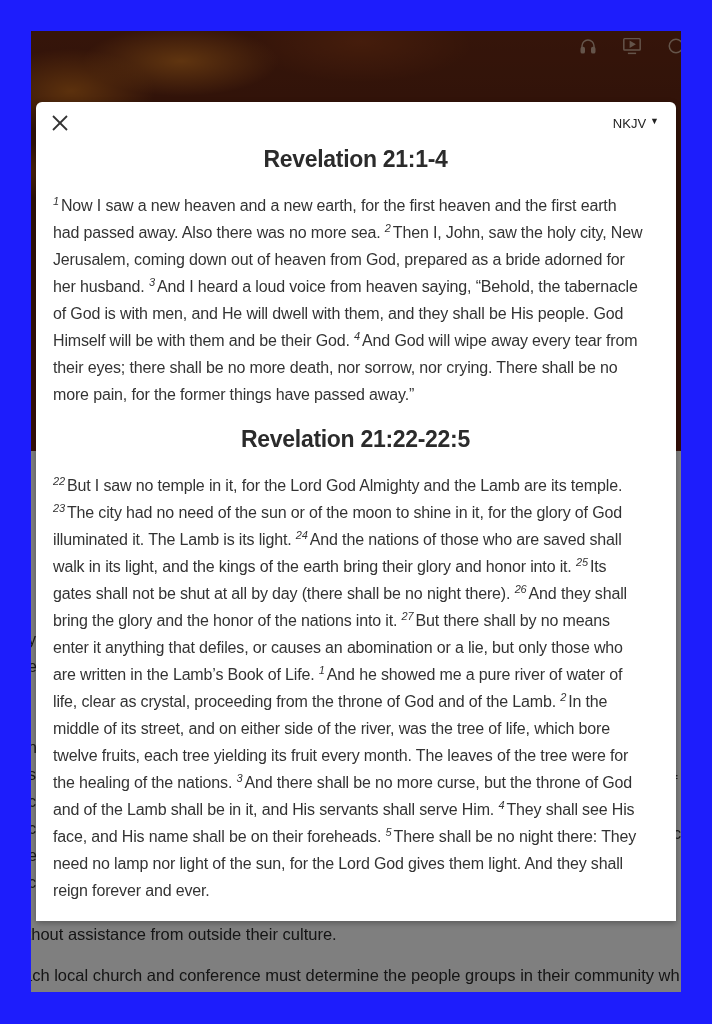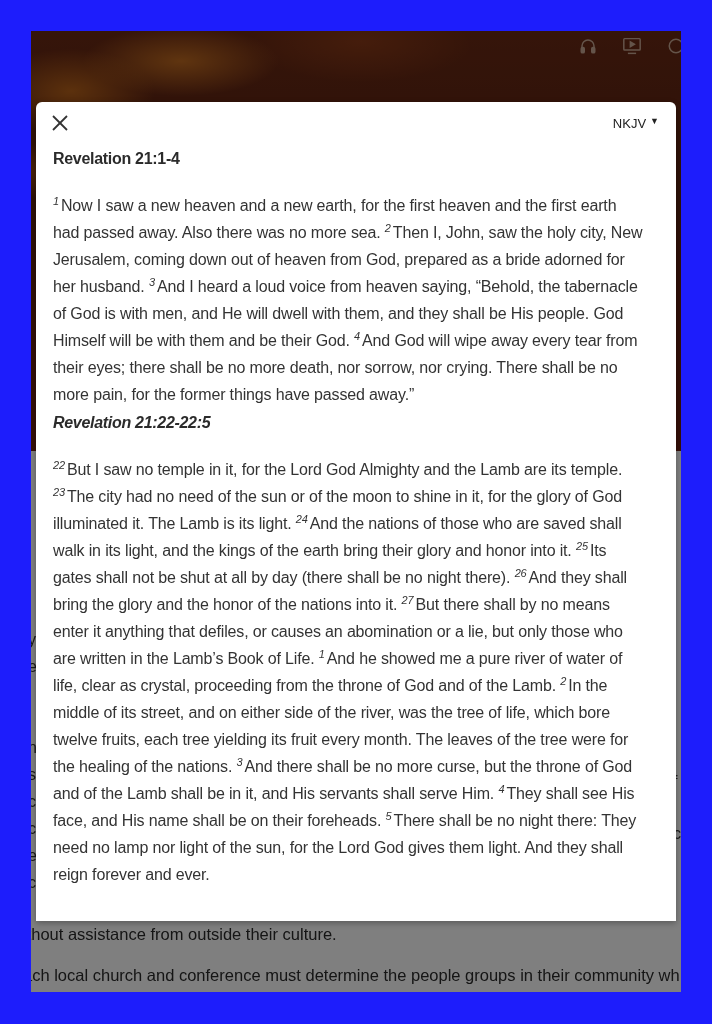--- a/index.html
+++ b/index.html
@@ -42,28 +42,28 @@
   }
   .close-btn { position: absolute; left: 15px; top: 12px; width: 18px; height: 18px; cursor: pointer; color: #333; }
   .close-btn svg { width: 100%; height: 100%; display: block; }
   .version-select {
     position: absolute; right: 17px; top: 14px; font-size: 13px; color: #222;
     display: flex; gap: 4px; cursor: pointer;
   }
   .caret { font-size: 9px; }
   .content { position: absolute; left: 17px; top: 42px; right: 18px; }
   .passage-title {
-    font-size: 16px; font-weight: bold; color: #2b2b2b; margin: 0;
-    letter-spacing: -0.3px; line-height: 30px;
+    font-size: 23px; font-weight: bold; color: #2b2b2b; margin: 0;
+    letter-spacing: -0.3px; line-height: 30px; text-align: center;
   }
   .passage-text {
     margin: 18px 12px 0 0; font-size: 16px; line-height: 27px; color: #333;
     letter-spacing: -0.15px;
   }
-  .passage-title.second { margin-top: 0; font-style: italic; }
+  .passage-title.second { margin-top: 16px; }
   sup.vn { font-size: 11px; font-style: italic; vertical-align: 6px; line-height: 0; margin-right: 2px; }
 </style>
 </head>
 <body>
 
 <div class="screen">
   <div class="hero">
     <div class="hero-icons">
       <span class="hero-icon">
         <svg viewBox="0 0 24 24" fill="none" stroke="currentColor" stroke-width="2">

